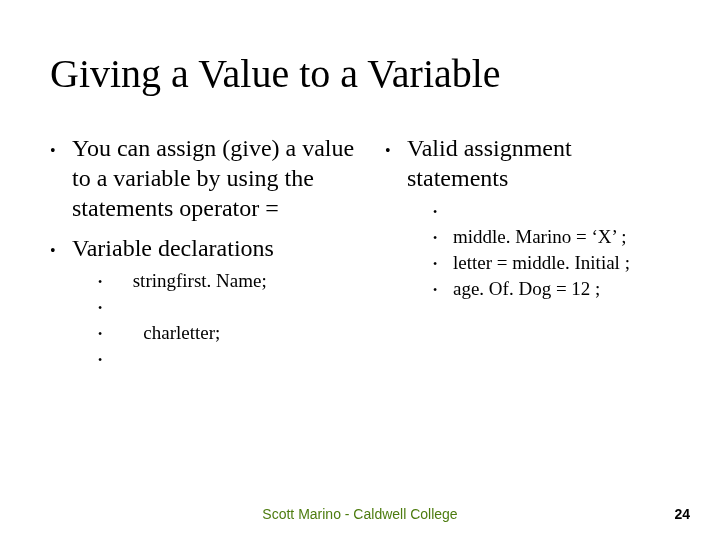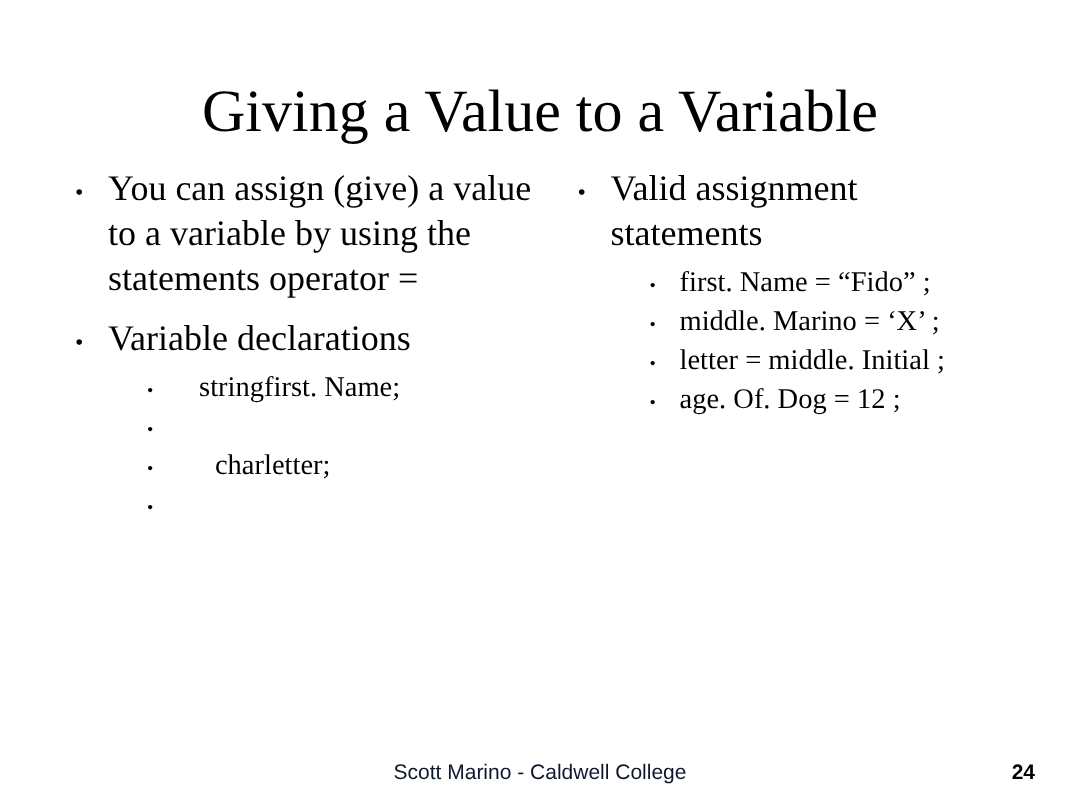--- a/index.html
+++ b/index.html
@@ -1,32 +1,32 @@
 <!DOCTYPE html>
 <html><head>
 <meta charset="utf-8">
 <style>
   * { margin: 0; padding: 0; box-sizing: border-box; }
   html, body { width: 720px; height: 540px; background: #fff; font-family: "Times New Roman", Times, serif; color: #000; }
   .slide { width: 720px; height: 540px; position: relative; padding: 30px 50px 0 50px; }
-  .title { font-size: 40px; font-weight: 400; text-align: center; margin-top: 20px; margin-bottom: 14px; }
+  .title { font-size: 40px; font-weight: 400; text-align: left; margin-top: 20px; margin-bottom: 36px; }
   .body { display: flex; gap: 20px; }
   .col { flex: 1; }
   .col-left { flex: 1.05; }
   .col-right { flex: 0.95; }
   ul { list-style: none; }
   .lvl1 > li { display: flex; margin-bottom: 10px; }
   .lvl1 > li > .bullet { font-size: 16px; line-height: 28px; width: 22px; flex-shrink: 0; text-align: left; padding-top: 4px; }
   .lvl1 > li > .content { font-size: 24px; line-height: 30px; }
   .lvl2 { margin-top: 6px; margin-left: 26px; }
   .lvl2 > li { display: flex; margin-bottom: 2px; }
   .lvl2 > li > .bullet { font-size: 12px; line-height: 22px; width: 20px; flex-shrink: 0; padding-top: 2px; }
   .lvl2 > li > .content { font-size: 19px; line-height: 24px; }
   .decl-type { display: inline-block; width: 58px; text-align: right; }
-  .footer { position: absolute; bottom: 18px; left: 0; width: 720px; text-align: center; font-size: 14px; font-family: Arial, Helvetica, sans-serif; color: #0f172a; }
+  .footer { position: absolute; bottom: 18px; left: 0; width: 720px; text-align: center; font-size: 14px; font-family: Arial, Helvetica, sans-serif; color: #4d7c0f; }
   .pagenum { position: absolute; bottom: 18px; right: 30px; font-size: 14px; font-family: Arial, Helvetica, sans-serif; font-weight: bold; }
 </style>
 </head>
 <body>
 
 <div class="slide">
   <h1 class="title">Giving a Value to a Variable</h1>
 
   <div class="body">
 
@@ -63,21 +63,20 @@
 
     <div class="col col-right">
       <ul class="lvl1">
         <li>
           <span class="bullet">•</span>
           <div class="content">
             <div>Valid assignment statements</div>
             <ul class="lvl2">
               <li>
                 <span class="bullet">•</span>
-                <div class="content">first. Name = “Fido” ;</div>
               </li>
               <li>
                 <span class="bullet">•</span>
                 <div class="content">middle. Marino = ‘X’ ;</div>
               </li>
               <li>
                 <span class="bullet">•</span>
                 <div class="content">letter = middle. Initial ;</div>
               </li>
               <li>

